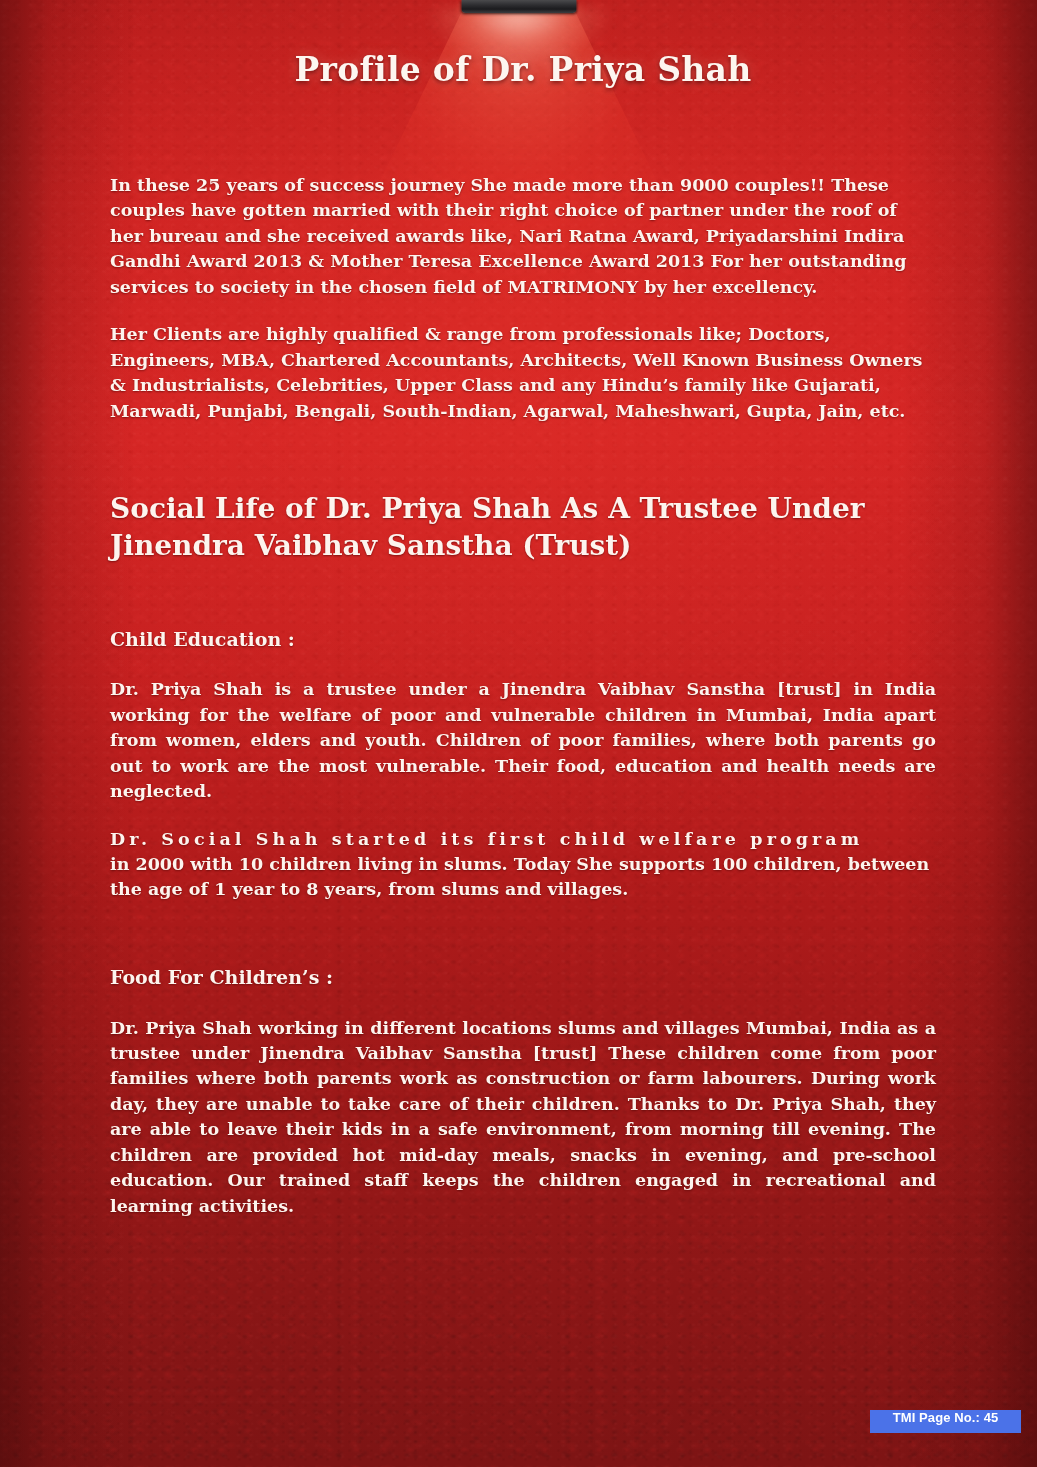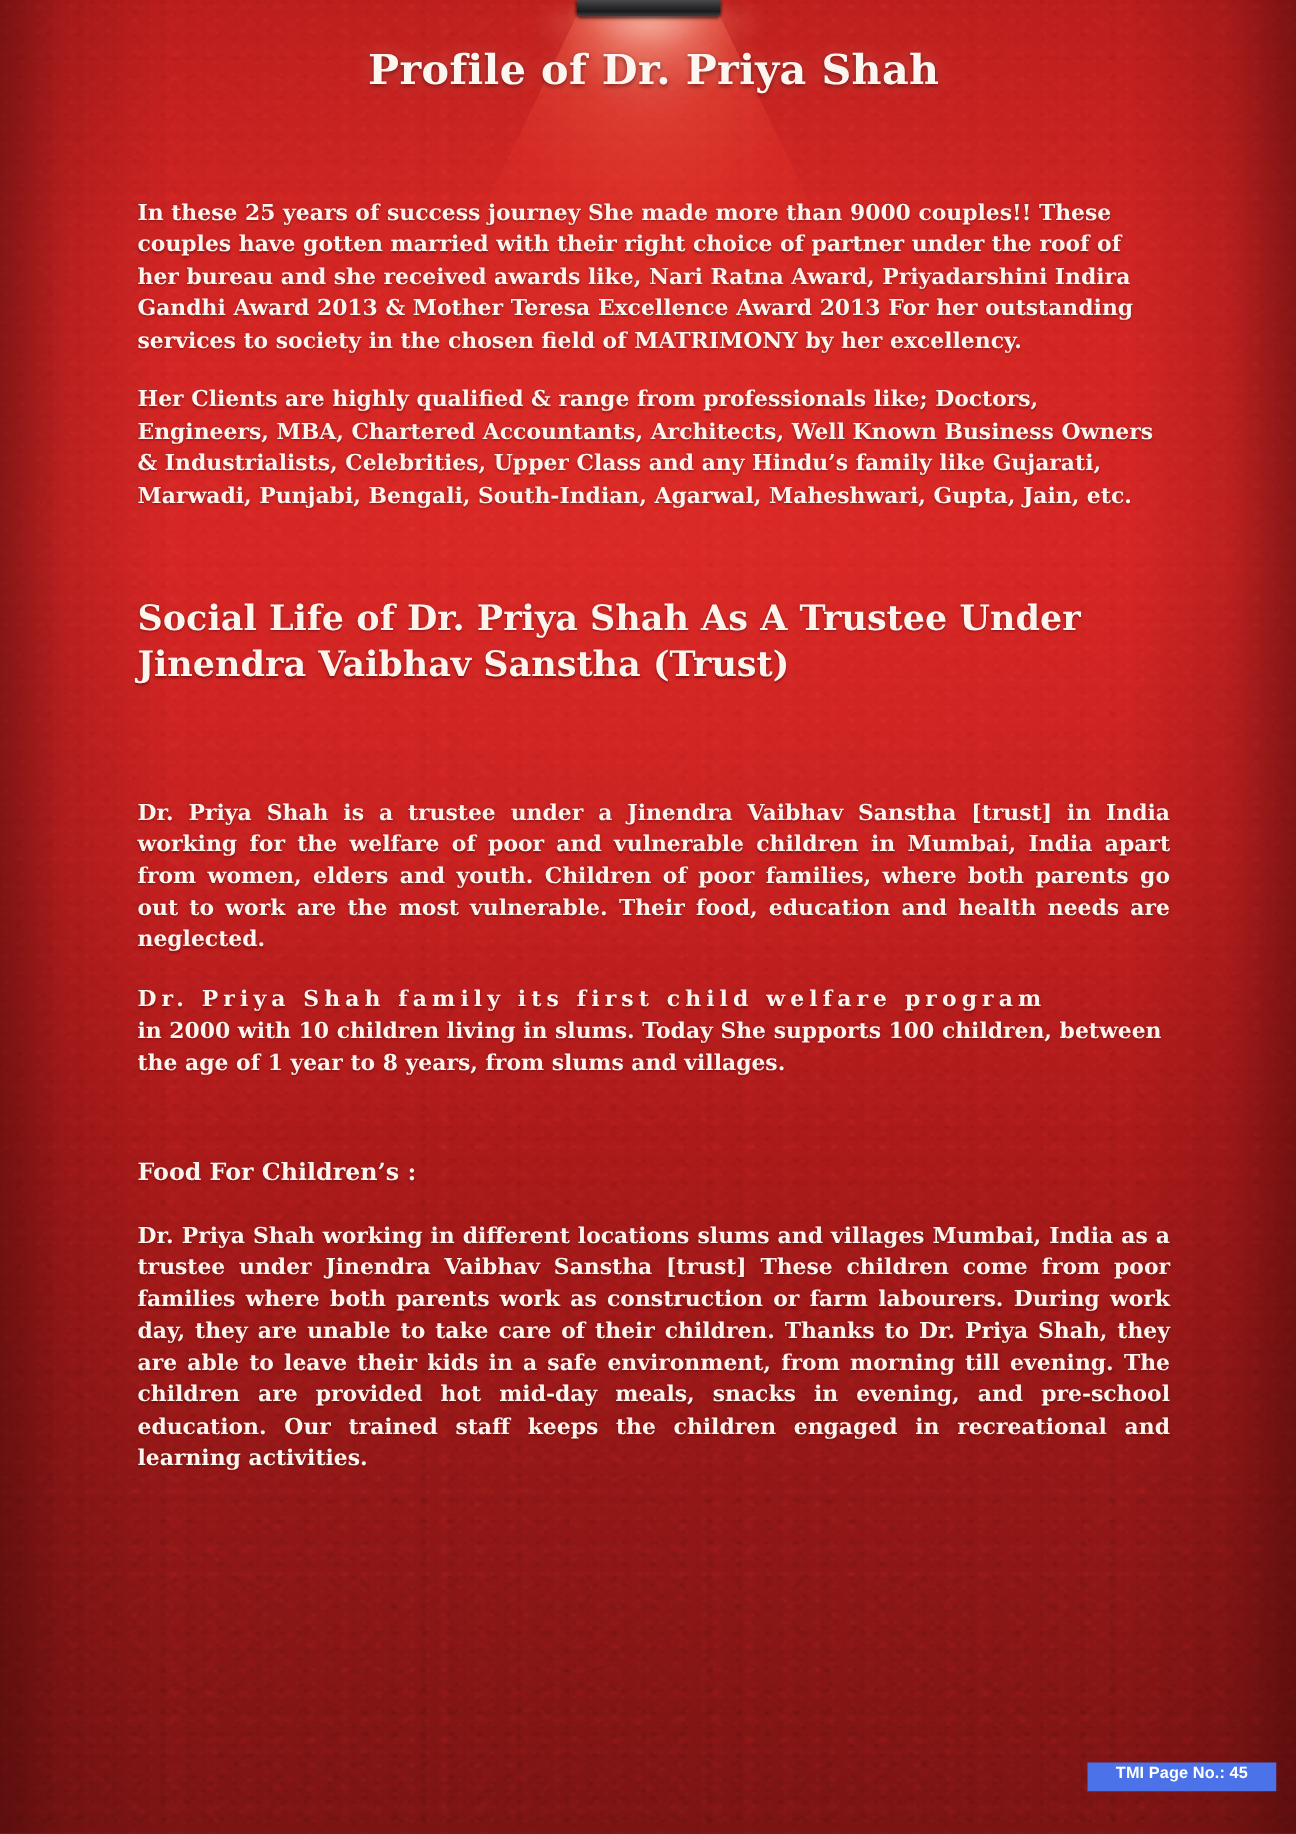--- a/index.html
+++ b/index.html
@@ -115,21 +115,21 @@
   
   .content {
     position: absolute;
     left: 110px;
     top: 0;
     width: 826px;
   }
 
   .doc-title {
     margin: 0;
-    padding-top: 36px;
+    padding-top: 50px;
     text-align: center;
     font-size: 33px;
     font-weight: bold;
     letter-spacing: .3px;
     color: #fdf6f0;
     text-shadow: 0 2px 4px rgba(70,0,0,.65), 0 0 14px rgba(255,190,170,.30);
   }
 
   p.body, h2.section, h3.subhead {
     color: #fdf4ee;
@@ -221,29 +221,30 @@
 
     <div class="gap-para"></div>
 
 
     <div class="gap-sect"></div>
 
     <h2 class="section">Social Life of Dr. Priya Shah As A Trustee Under Jinendra Vaibhav Sanstha (Trust)</h2>
 
     <div class="gap-big"></div>
 
+    <h3 class="subhead">Child Education :</h3>
 
     <div class="gap-head"></div>
 
     <p class="body just">Dr. Priya Shah is a trustee under a Jinendra Vaibhav Sanstha [trust] in India working for the welfare of poor and vulnerable children in Mumbai, India apart from women, elders and youth. Children of poor families, where both parents go out to work are the most vulnerable. Their food, education and health needs are neglected.</p>
 
     <div class="gap-para"></div>
 
     <p class="body">
-      <span class="tracked">Dr. Priya Shah family its first child welfare program</span><br>
+      <span class="tracked">Dr. Social Shah started its first child welfare program</span><br>
       <span>in 2000 with 10 children living in slums. Today She supports 100 children, between the age of 1 year to 8 years, from slums and villages.</span>
     </p>
 
     <div class="gap-big"></div>
 
     <h3 class="subhead">Food For Children’s :</h3>
 
     <div class="gap-head"></div>
 
     <p class="body just">Dr. Priya Shah working in different locations slums and villages Mumbai, India as a trustee under Jinendra Vaibhav Sanstha [trust] These children come from poor families where both parents work as construction or farm labourers. During work day, they are unable to take care of their children. Thanks to Dr. Priya Shah, they are able to leave their kids in a safe environment, from morning till evening. The children are provided hot mid-day meals, snacks in evening, and pre-school education. Our trained staff keeps the children engaged in recreational and learning activities.</p>

